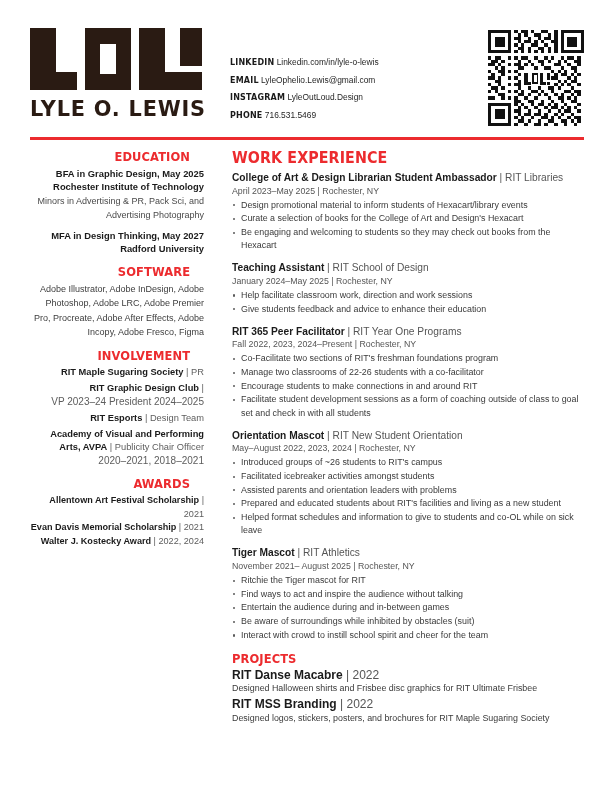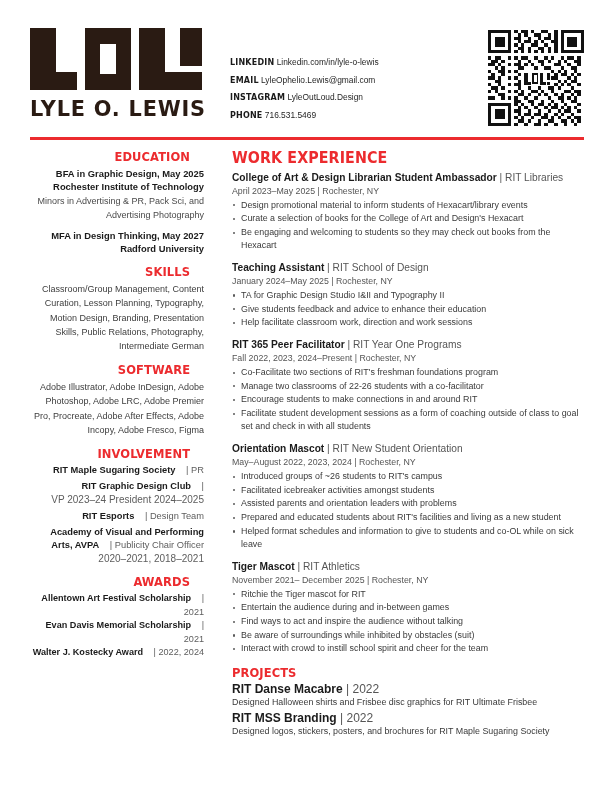--- a/index.html
+++ b/index.html
@@ -68,21 +68,21 @@
     font-size: 12.5px;
     letter-spacing: 0.1px;
     transform: scaleX(0.92);
     transform-origin: left center;
     margin-bottom: 3px;
   }
   .sec-head.big { font-size: 15.5px; margin-bottom: 4px; }
   .sec { margin-bottom: 9px; }
 
   .b { font-weight: 700; color: #1b1b1b; }
-  .g { color: #5d5d5d; font-weight: 400; margin-left: 8px; }
+  .g { color: #5d5d5d; font-weight: 400; }
 
   .edu-block { margin-bottom: 7px; }
   .edu-deg { font-size: 9.4px; line-height: 13px; font-weight: 700; color: #1b1b1b; }
   .edu-sub { font-size: 9px; line-height: 13.6px; color: #4a4a4a; margin-top: 2px; }
   .edu-sub2 { font-size: 9px; line-height: 13.6px; color: #4a4a4a; margin-top: 5px; }
 
   .para { font-size: 9px; line-height: 14.2px; color: #3d3d3d; }
 
   .inv-item { margin-bottom: 3px; font-size: 9.3px; line-height: 13.2px; }
   .inv-item .sub { display: block; color: #5d5d5d; font-weight: 400; font-size: 10px; }
@@ -423,24 +423,20 @@
           <div class="edu-deg">Rochester Institute of Technology</div>
           <div class="edu-sub">Minors in Advertising &amp; PR, Pack Sci, and Advertising Photography</div>
         </div>
 
         <div class="edu-block">
           <div class="edu-deg">MFA in Design Thinking, May 2027</div>
           <div class="edu-deg">Radford University</div>
         </div>
       </div>
 
-      <div class="sec">
-        <div class="sec-head">SKILLS</div>
-        <div class="para">Classroom/Group Management, Content Curation, Lesson Planning, Typography, Motion Design, Branding, Presentation Skills, Public Relations, Photography, Intermediate German</div>
-      </div>
 
       <div class="sec">
         <div class="sec-head">SOFTWARE</div>
         <div class="para">Adobe Illustrator, Adobe InDesign, Adobe Photoshop, Adobe LRC, Adobe Premier Pro, Procreate, Adobe After Effects, Adobe Incopy, Adobe Fresco, Figma</div>
       </div>
 
       <div class="sec">
         <div class="sec-head">INVOLVEMENT</div>
 
         <div class="inv-item">
@@ -488,23 +484,22 @@
           <li>Be engaging and welcoming to students so they may check out books from the Hexacart</li>
         </ul>
       </div>
 
       <div class="job">
         <div class="job-title">
           <span>Teaching Assistant</span><span class="org"> | RIT School of Design</span>
         </div>
         <div class="job-meta">January 2024–May 2025 | Rochester, NY</div>
         <ul class="bullets">
-          <li>TA for Graphic Design Studio I&amp;II and Typography II</li>
+          <li>Help facilitate classroom work, direction and work sessions</li>
           <li>Give students feedback and advice to enhance their education</li>
-          <li>Help facilitate classroom work, direction and work sessions</li>
         </ul>
       </div>
 
       <div class="job">
         <div class="job-title">
           <span>RIT 365 Peer Facilitator</span><span class="org"> | RIT Year One Programs</span>
         </div>
         <div class="job-meta">Fall 2022, 2023, 2024–Present | Rochester, NY</div>
         <ul class="bullets">
           <li>Co-Facilitate two sections of RIT's freshman foundations program</li>
@@ -525,25 +520,25 @@
           <li>Assisted parents and orientation leaders with problems</li>
           <li>Prepared and educated students about RIT's facilities and living as a new student</li>
           <li>Helped format schedules and information to give to students and co-OL while on sick leave</li>
         </ul>
       </div>
 
       <div class="job">
         <div class="job-title">
           <span>Tiger Mascot</span><span class="org"> | RIT Athletics</span>
         </div>
-        <div class="job-meta">November 2021– December 2025 | Rochester, NY</div>
+        <div class="job-meta">November 2021– August 2025 | Rochester, NY</div>
         <ul class="bullets">
           <li>Ritchie the Tiger mascot for RIT</li>
+          <li>Find ways to act and inspire the audience without talking</li>
           <li>Entertain the audience during and in-between games</li>
-          <li>Find ways to act and inspire the audience without talking</li>
           <li>Be aware of surroundings while inhibited by obstacles (suit)</li>
           <li>Interact with crowd to instill school spirit and cheer for the team</li>
         </ul>
       </div>
 
       <div class="sec-head">PROJECTS</div>
 
       <div class="proj">
         <div class="proj-title">
           <span>RIT Danse Macabre</span><span class="yr"> | 2022</span>

